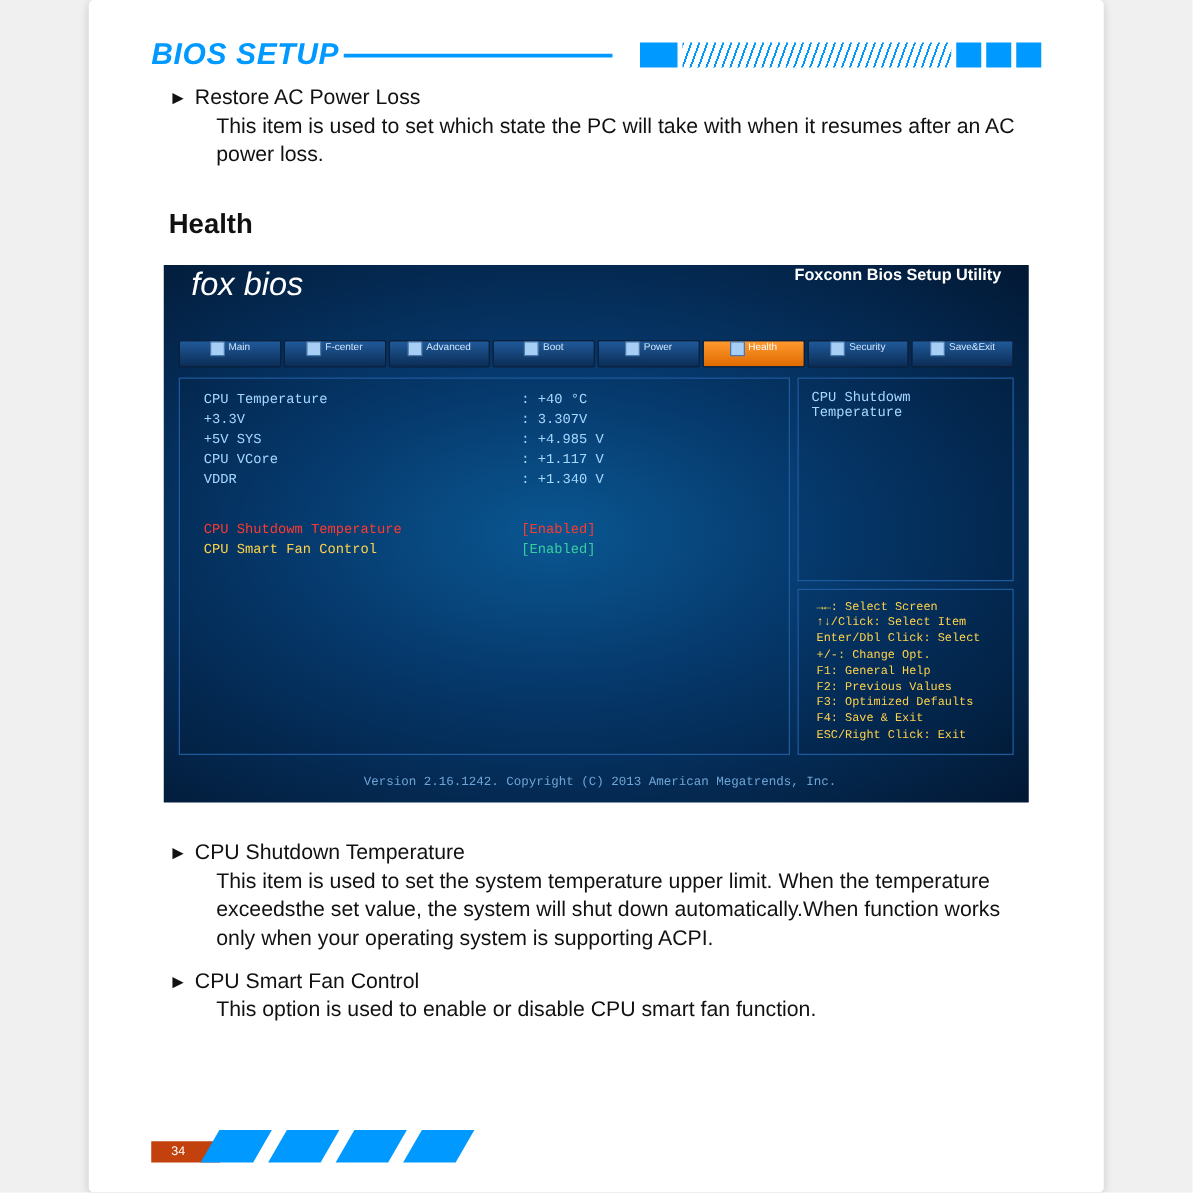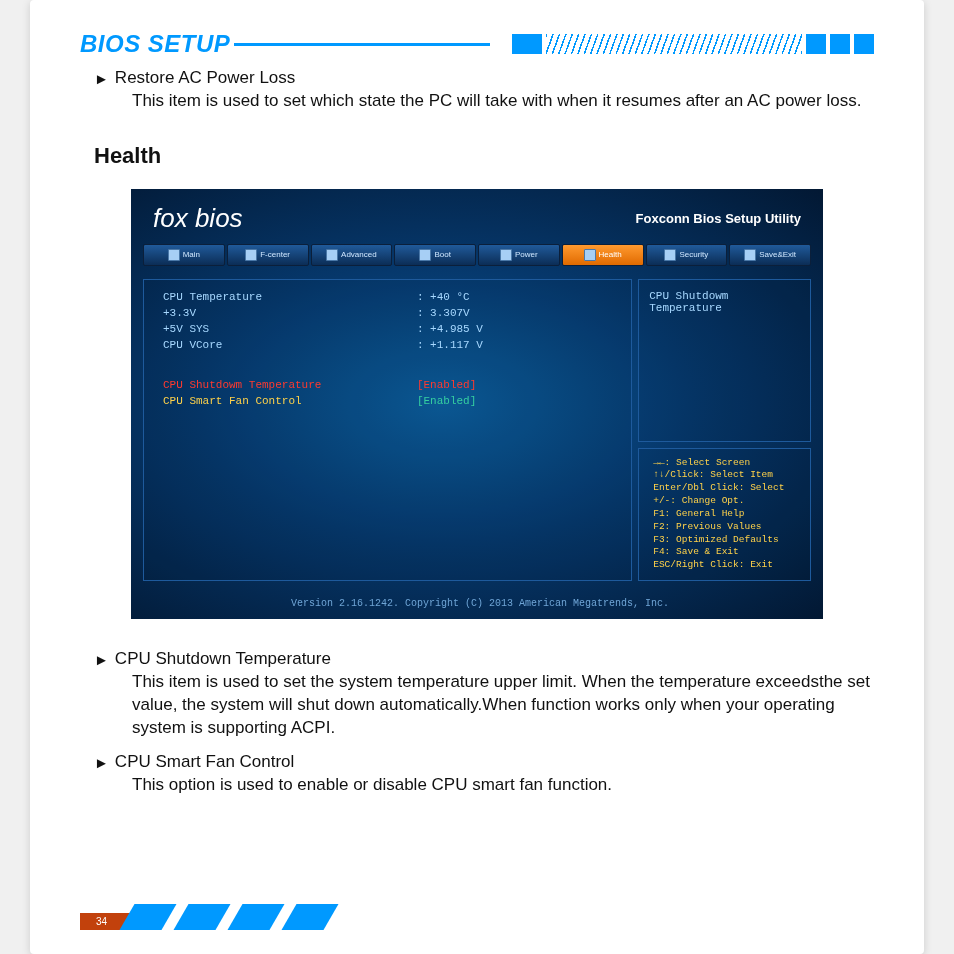--- a/index.html
+++ b/index.html
@@ -4,21 +4,21 @@
 <style>
   body {
     margin: 0;
     padding: 0;
     background: #f0f0f0;
     font-family: Arial, Helvetica, sans-serif;
     display: flex;
     justify-content: center;
   }
   .page {
-    width: 894px;
+    width: 812px;
     height: 954px;
     background: #ffffff;
     box-shadow: 0 2px 8px rgba(0,0,0,0.15);
     position: relative;
     box-sizing: border-box;
     padding: 30px 50px 30px 50px;
     border-radius: 4px;
     overflow: hidden;
   }
 
@@ -105,22 +105,21 @@
     margin: 0 auto 30px auto;
     background: radial-gradient(ellipse at 45% 50%, #0b5c9a 0%, #06386c 45%, #021833 100%);
     position: relative;
     font-family: "Courier New", monospace;
     color: #a7d8ff;
     box-sizing: border-box;
   }
   .bios-header {
     display: flex;
     justify-content: space-between;
-    align-items: center;
-    padding: 14px 22px 10px 22px;
+    padding: 0 22px 10px 22px;
   }
   .bios-logo {
     color: #fff;
     font-family: Arial, sans-serif;
     font-size: 26px;
     font-weight: normal;
     font-style: italic;
     letter-spacing: 0px;
   }
   .bios-subtitle {
@@ -137,25 +136,26 @@
   }
   .bios-tab {
     flex: 1;
     height: 20px;
     background: linear-gradient(180deg, #205a9a 0%, #0b2d56 100%);
     border: 1px solid #0b1f3a;
     font-family: Arial, sans-serif;
     font-size: 8px;
     color: #cfe7ff;
     display: flex;
-    align-items: center;
+    align-items: flex-start;
     justify-content: center;
     gap: 3px;
     border-radius: 2px;
     position: relative;
+    margin-top: 19px;
   }
   .bios-tab.active {
     background: linear-gradient(180deg, #ff9a2f 0%, #e06a00 100%);
     color: #fff;
   }
   .bios-tab-icon {
     width: 10px;
     height: 10px;
     background: #a7cff5;
     border: 1px solid #4a78a8;
@@ -331,20 +331,24 @@
             <span class="value">: 3.307V</span>
           </div>
         <div class="bios-row">
             <span class="label">+5V SYS</span>
             <span class="value">: +4.985 V</span>
           </div>
         <div class="bios-row">
             <span class="label">CPU VCore</span>
             <span class="value">: +1.117 V</span>
           </div>
+        <div class="bios-row">
+            <span class="label">VDDR</span>
+            <span class="value">: +1.340 V</span>
+          </div>
         <div style="height:24px"></div>
         <div class="bios-row">
           <span class="label bios-red">CPU Shutdowm Temperature</span>
           <span class="value bios-red">[Enabled]</span>
         </div>
         <div class="bios-row">
           <span class="label bios-yellow">CPU Smart Fan Control</span>
           <span class="value bios-enabled">[Enabled]</span>
         </div>
       </div>

